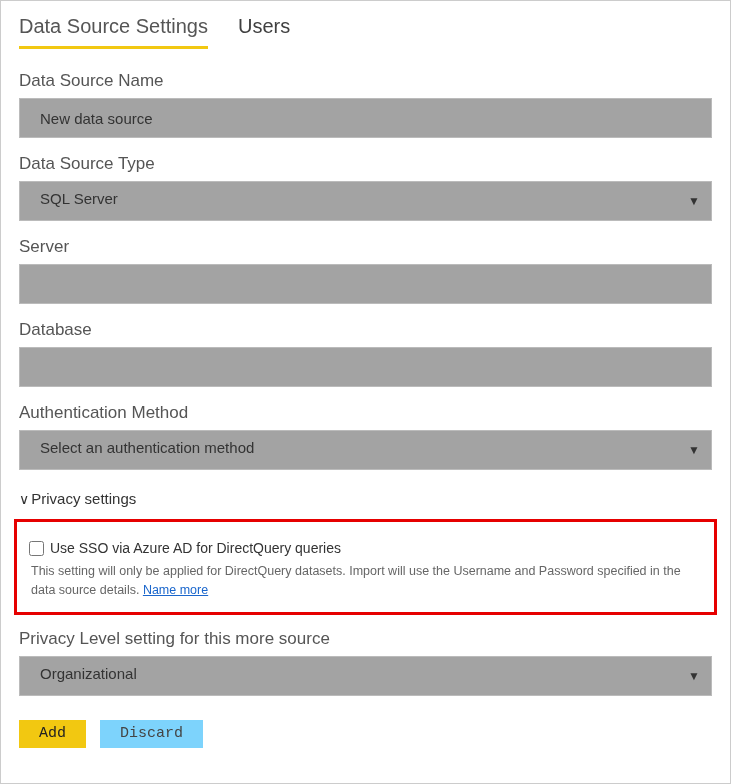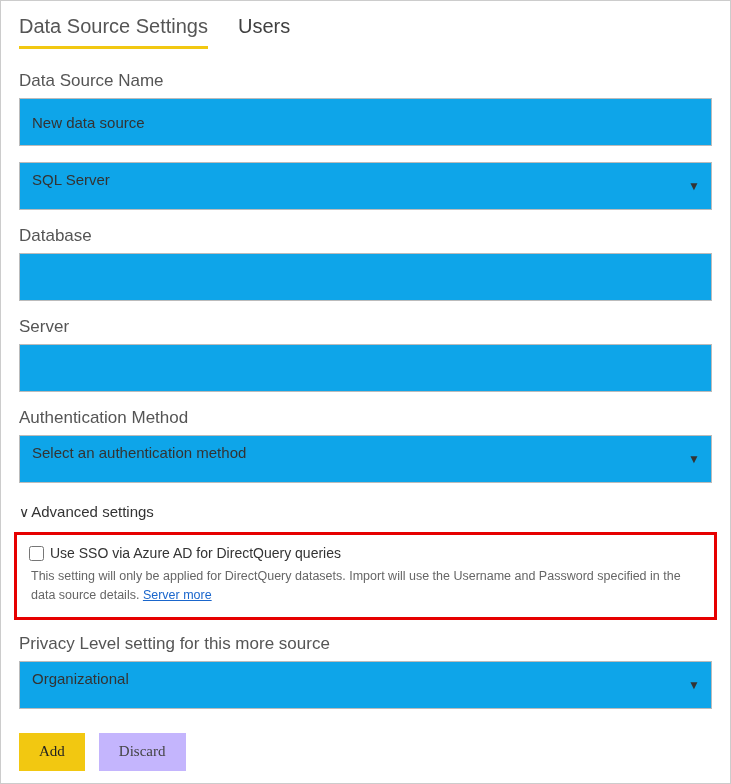--- a/index.html
+++ b/index.html
@@ -33,25 +33,25 @@
     }
     .field-label {
       font-size: 17px;
       color: #555;
       margin-bottom: 7px;
       margin-top: 6px;
     }
     .field-group { margin-bottom: 16px; }
     .text-input, .select-input {
       width: 100%;
-      height: 48px;
-      padding: 8px 12px;
+      height: 40px;
+      padding: 8px 20px;
       font-size: 15px;
       border: 1px solid #bbb;
-      background: #0ea5e9;
+      background: #a3a3a3;
       color: #333;
       font-family: inherit;
     }
     .select-row {
       position: relative;
       width: 100%;
     }
     .select-input {
       appearance: none;
       -webkit-appearance: none;
@@ -74,21 +74,21 @@
       color: #333;
       margin-top: 20px;
       margin-bottom: 12px;
       cursor: pointer;
     }
     .expander .ch {
       font-size: 14px;
     }
     .sso-box {
       border: 3px solid #e60000;
-      padding: 10px 12px 12px 12px;
+      padding: 18px 12px 12px 12px;
       margin-left: -5px;
       margin-right: -5px;
       margin-bottom: 14px;
     }
     .sso-row {
       display: flex;
       align-items: center;
       gap: 6px;
       font-size: 14px;
       color: #333;
@@ -107,88 +107,89 @@
     .sso-desc a {
       color: #1a66cc;
       text-decoration: underline;
     }
     .button-row {
       display: flex;
       gap: 14px;
       margin-top: 24px;
     }
     .btn {
-      height: 38px;
+      height: 28px;
       padding: 4px 20px;
       border: none;
       font-size: 15px;
       cursor: pointer;
-      font-family: Liberation Serif, serif;
+      font-family: Liberation Mono, monospace;
     }
     .btn-primary {
       background: #f2c811;
       color: #222;
     }
     .btn-secondary {
-      background: #c4b5fd;
+      background: #7dd3fc;
       color: #444;
     }
   </style>
 </head>
 <body>
 
 <div class="panel">
 
   <div class="tabs">
     <div class="tab active">Data Source Settings</div>
     <div class="tab">Users</div>
   </div>
 
   <div class="field-group">
     <div class="field-label">Data Source Name</div>
     <input class="text-input" type="text" value="New data source" style="">
   </div>
 
   <div class="field-group">
+    <div class="field-label">Data Source Type</div>
     <div class="select-row">
       <div class="select-input">SQL Server</div>
       <span class="chevron">▼</span>
     </div>
   </div>
 
   <div class="field-group">
+    <div class="field-label">Server</div>
+    <input class="text-input" type="text" value="" style="">
+  </div>
+
+  <div class="field-group">
     <div class="field-label">Database</div>
-    <input class="text-input" type="text" value="" style="">
-  </div>
-
-  <div class="field-group">
-    <div class="field-label">Server</div>
     <input class="text-input" type="text" value="" style="">
   </div>
 
   <div class="field-group">
     <div class="field-label">Authentication Method</div>
     <div class="select-row">
       <div class="select-input">Select an authentication method</div>
       <span class="chevron">▼</span>
     </div>
   </div>
 
   <div class="expander">
     <span class="ch">∨</span>
-    <span>Advanced settings</span>
+    <span>Privacy settings</span>
   </div>
 
   <div class="sso-box">
     <div class="sso-row">
       <input type="checkbox" style="">
       <span>Use SSO via Azure AD for DirectQuery queries</span>
     </div>
     <div class="sso-desc">
-      <span>This setting will only be applied for DirectQuery datasets. Import will use the Username and Password specified in the data source details. </span><a href="#">Server more</a>
+      <span>This setting will only be applied for DirectQuery datasets. Import will use the Username and Password specified in the data source details. </span><a href="#">Name more</a>
     </div>
   </div>
 
   <div class="field-group">
     <div class="field-label">Privacy Level setting for this more source</div>
     <div class="select-row">
       <div class="select-input">Organizational</div>
       <span class="chevron">▼</span>
     </div>
   </div>

